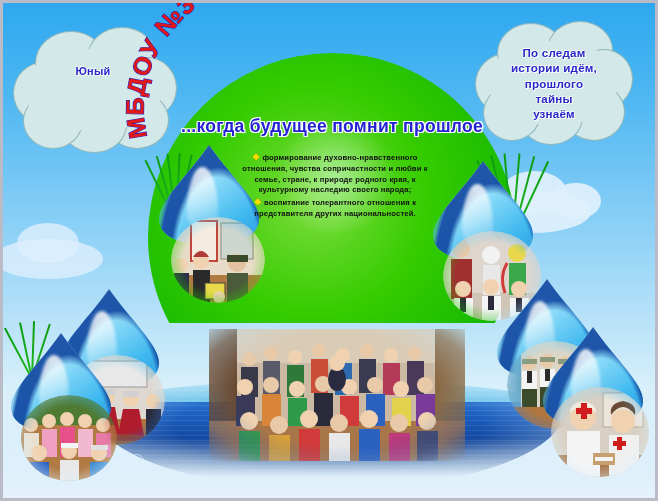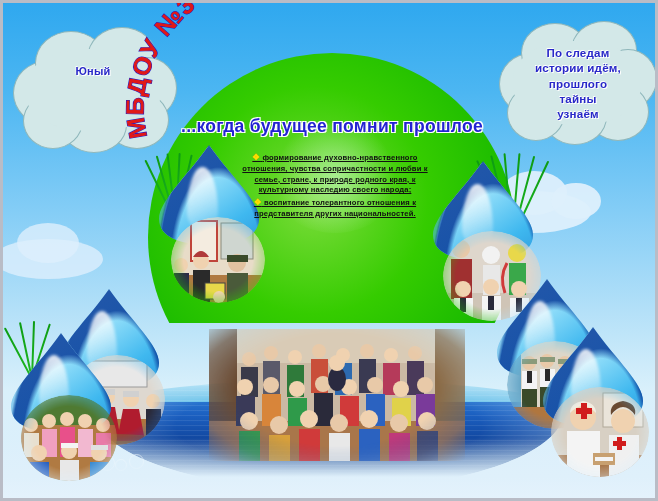--- a/index.html
+++ b/index.html
@@ -104,21 +104,21 @@
     font-size:17.5px;font-weight:bold;color:#2323d2;letter-spacing:.3px;
     text-shadow:1.2px 1.2px 0 #ffffff,-1px -1px 0 #ffffff,1.2px -1px 0 #fff,-1px 1.2px 0 #fff;
   }
 
   
   .aims{
     position:absolute;left:236px;top:148px;width:192px;z-index:8;
     text-align:center;color:#111;font-size:7.6px;font-weight:bold;line-height:1.42;
     letter-spacing:.15px;
   }
-  .aims p{margin:0;text-decoration:underline;}
+  .aims p{margin:0;}
   .star{color:#ffe000;font-size:8.5px;text-shadow:0 0 1px #b08a00;}
 
   
   .drop{position:absolute;}
   .drop .shape{
     position:absolute;left:0;top:0;width:100%;height:100%;
     border-radius:50% 50% 50% 50% / 62% 62% 38% 38%;
     background:linear-gradient(145deg,#eaf8ff 0%, #9fe4fb 22%, #3fb8ef 48%, #1e7fd0 78%, #0f5bb0 100%);
     box-shadow:0 2px 8px rgba(0,40,90,.35);
     clip-path:path("M50 0 C 74 34, 100 56, 100 74 C 100 92, 78 100, 50 100 C 22 100, 0 92, 0 74 C 0 56, 26 34, 50 0 Z");
@@ -239,21 +239,21 @@
     <div class="lobe" style="left:108px;top:30px;width:58px;height:60px;"></div>
     <div class="lobe" style="left:96px;top:64px;width:62px;height:56px;"></div>
     <div class="lobe" style="left:52px;top:70px;width:64px;height:54px;"></div>
     <div class="lobe" style="left:14px;top:66px;width:58px;height:54px;"></div>
     <div class="body" style="left:16px;top:22px;width:136px;height:82px;border:none;"></div>
     <div class="bubble-text" style="top:38px;font-size:11px;">
       <div>Юный</div>
     </div>
   </div>
 
-  <div class="bubble" style="left:496px;top:18px;width:158px;height:124px;z-index:7;">
+  <div class="bubble" style="left:472px;top:18px;width:158px;height:124px;z-index:7;">
     <div class="lobe" style="left:0px;top:32px;width:62px;height:60px;"></div>
     <div class="lobe" style="left:22px;top:2px;width:66px;height:58px;"></div>
     <div class="lobe" style="left:72px;top:0px;width:64px;height:56px;"></div>
     <div class="lobe" style="left:100px;top:28px;width:56px;height:58px;"></div>
     <div class="lobe" style="left:88px;top:62px;width:60px;height:56px;"></div>
     <div class="lobe" style="left:44px;top:68px;width:62px;height:54px;"></div>
     <div class="lobe" style="left:8px;top:64px;width:56px;height:54px;"></div>
     <div class="body" style="left:14px;top:20px;width:128px;height:84px;border:none;"></div>
     <div class="bubble-text" style="top:24px;font-size:11.6px;line-height:1.32;">
       <div>По следам</div>

